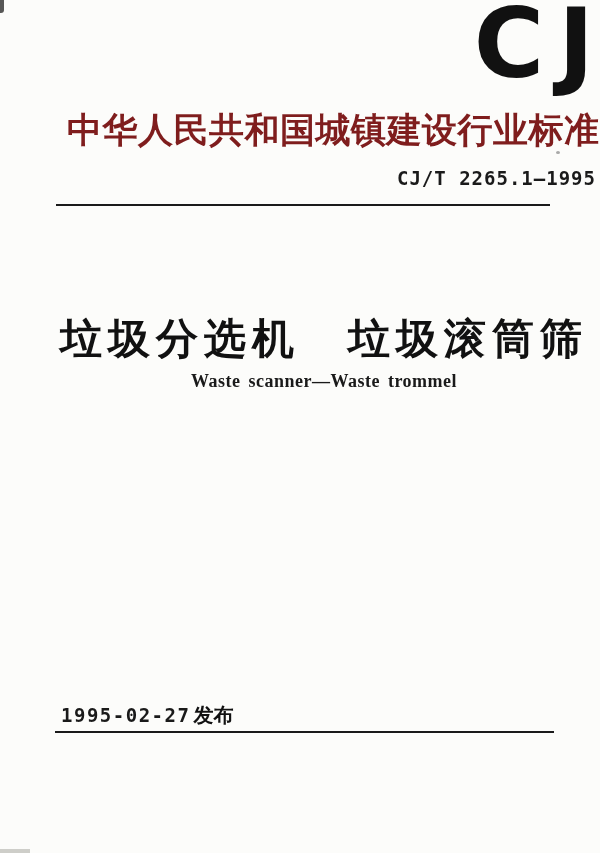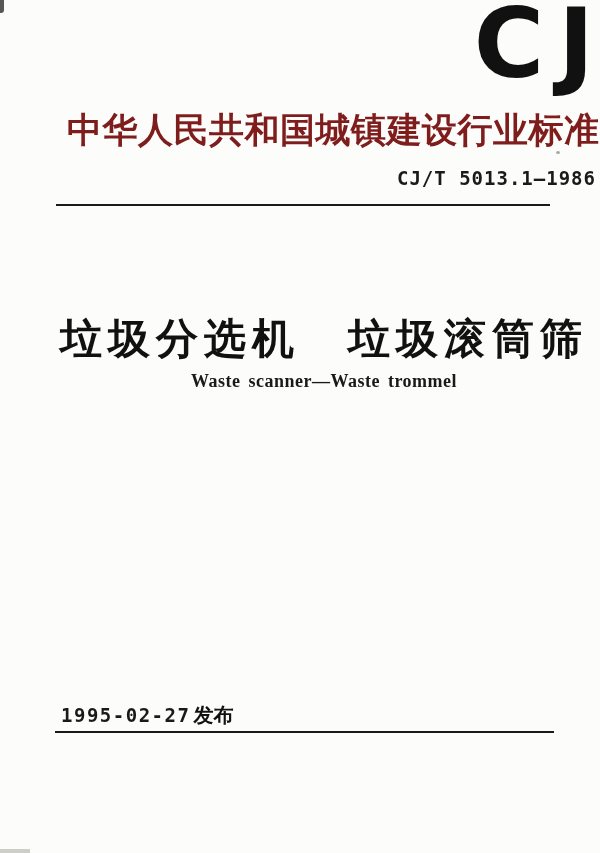--- a/index.html
+++ b/index.html
@@ -174,21 +174,21 @@
 </style>
 </head>
 <body>
 
 <div class="page">
 
   <div class="cj-logo">CJ</div>
 
   <h1 class="category-title">中华人民共和国城镇建设行业标准</h1>
 
-  <div class="std-number">CJ/T 5013.1—1986</div>
+  <div class="std-number">CJ/T 2265.1—1995</div>
 
   <div class="rule rule-header"></div>
 
   <h2 class="title-zh">垃圾分选机　垃圾滚筒筛</h2>
 
   <div class="title-en">Waste scanner—Waste trommel</div>
 
   <div class="dates-row">
     <div class="date-group">
       <span class="date-num">1995-02-27</span><span class="date-label">发布</span>

